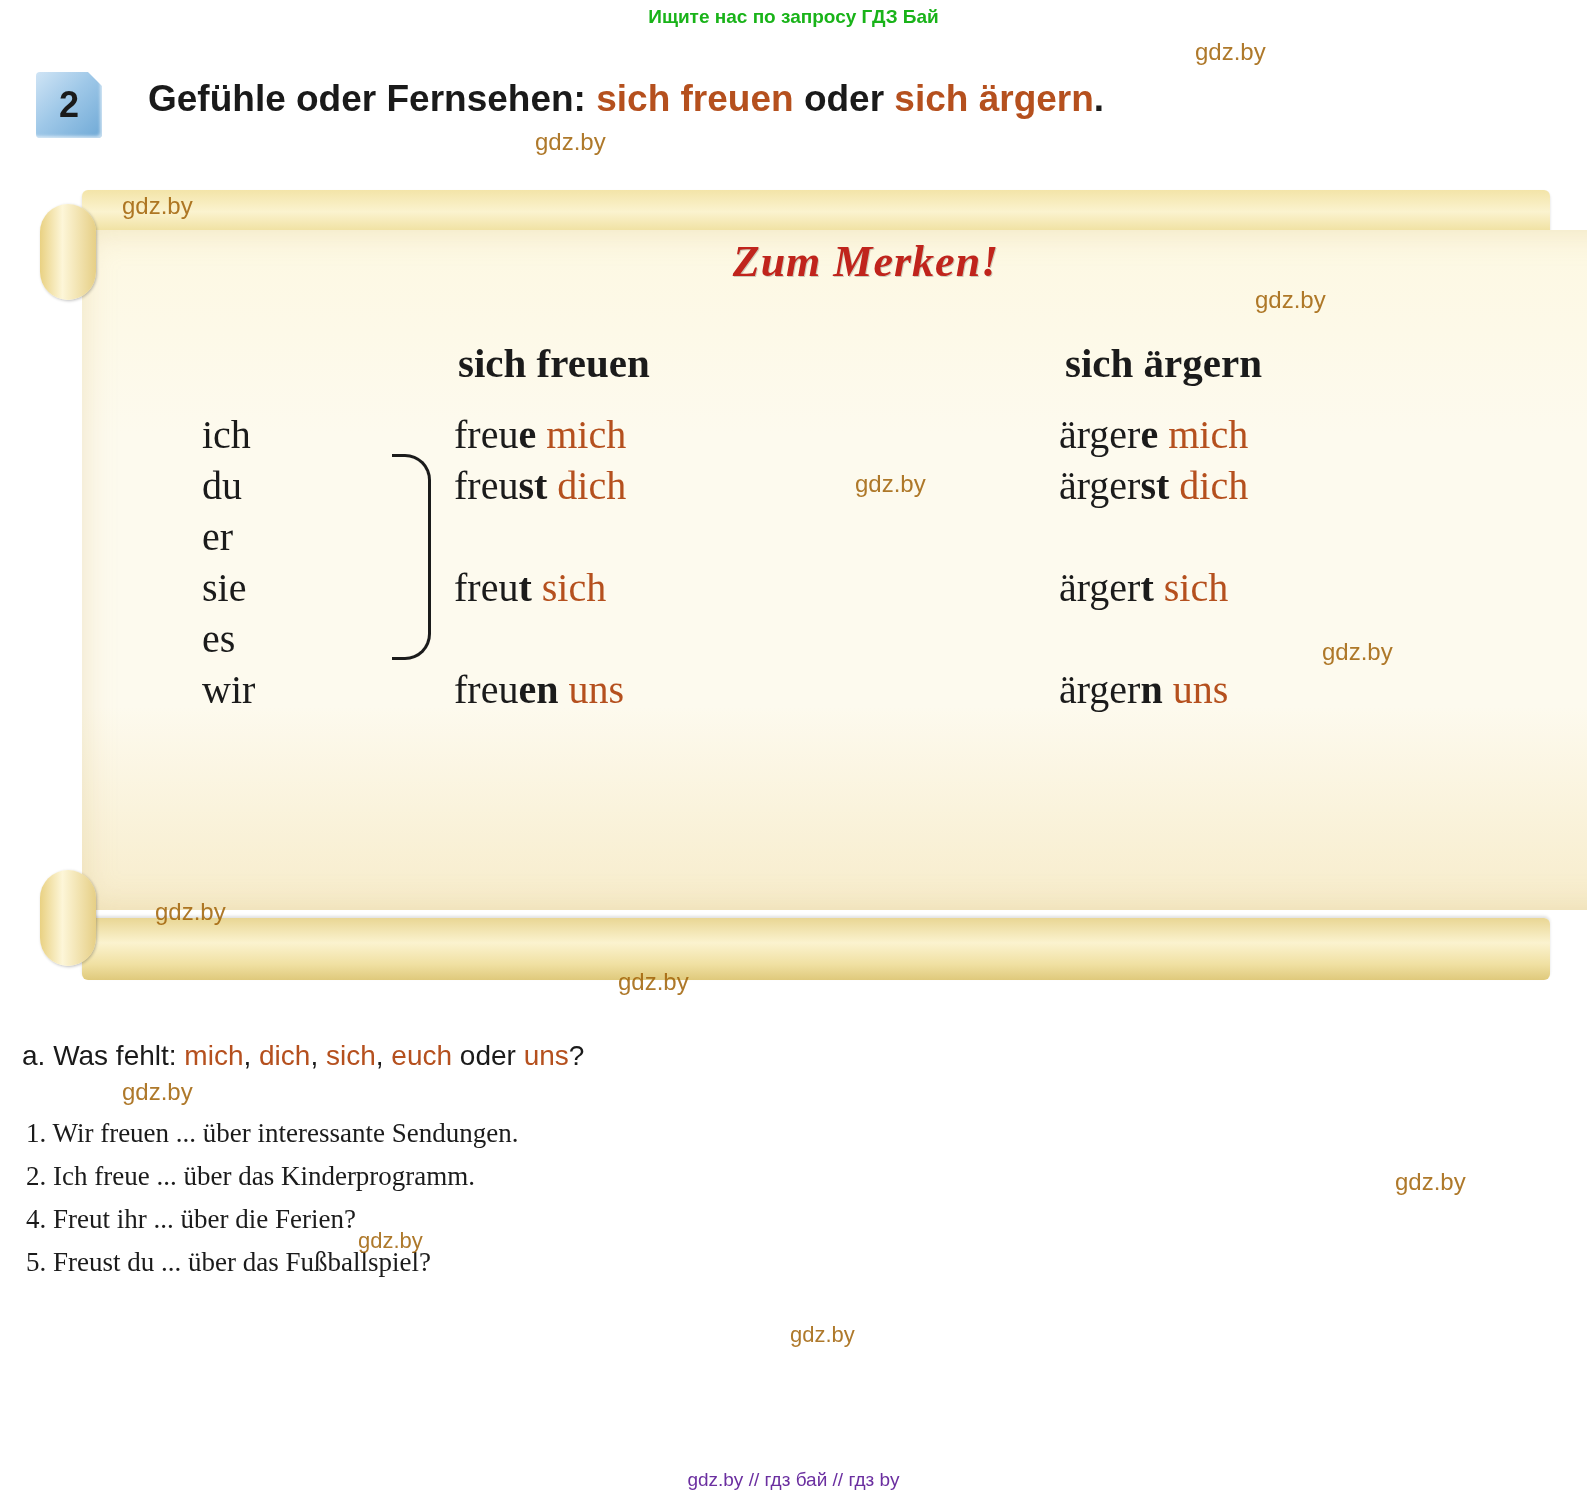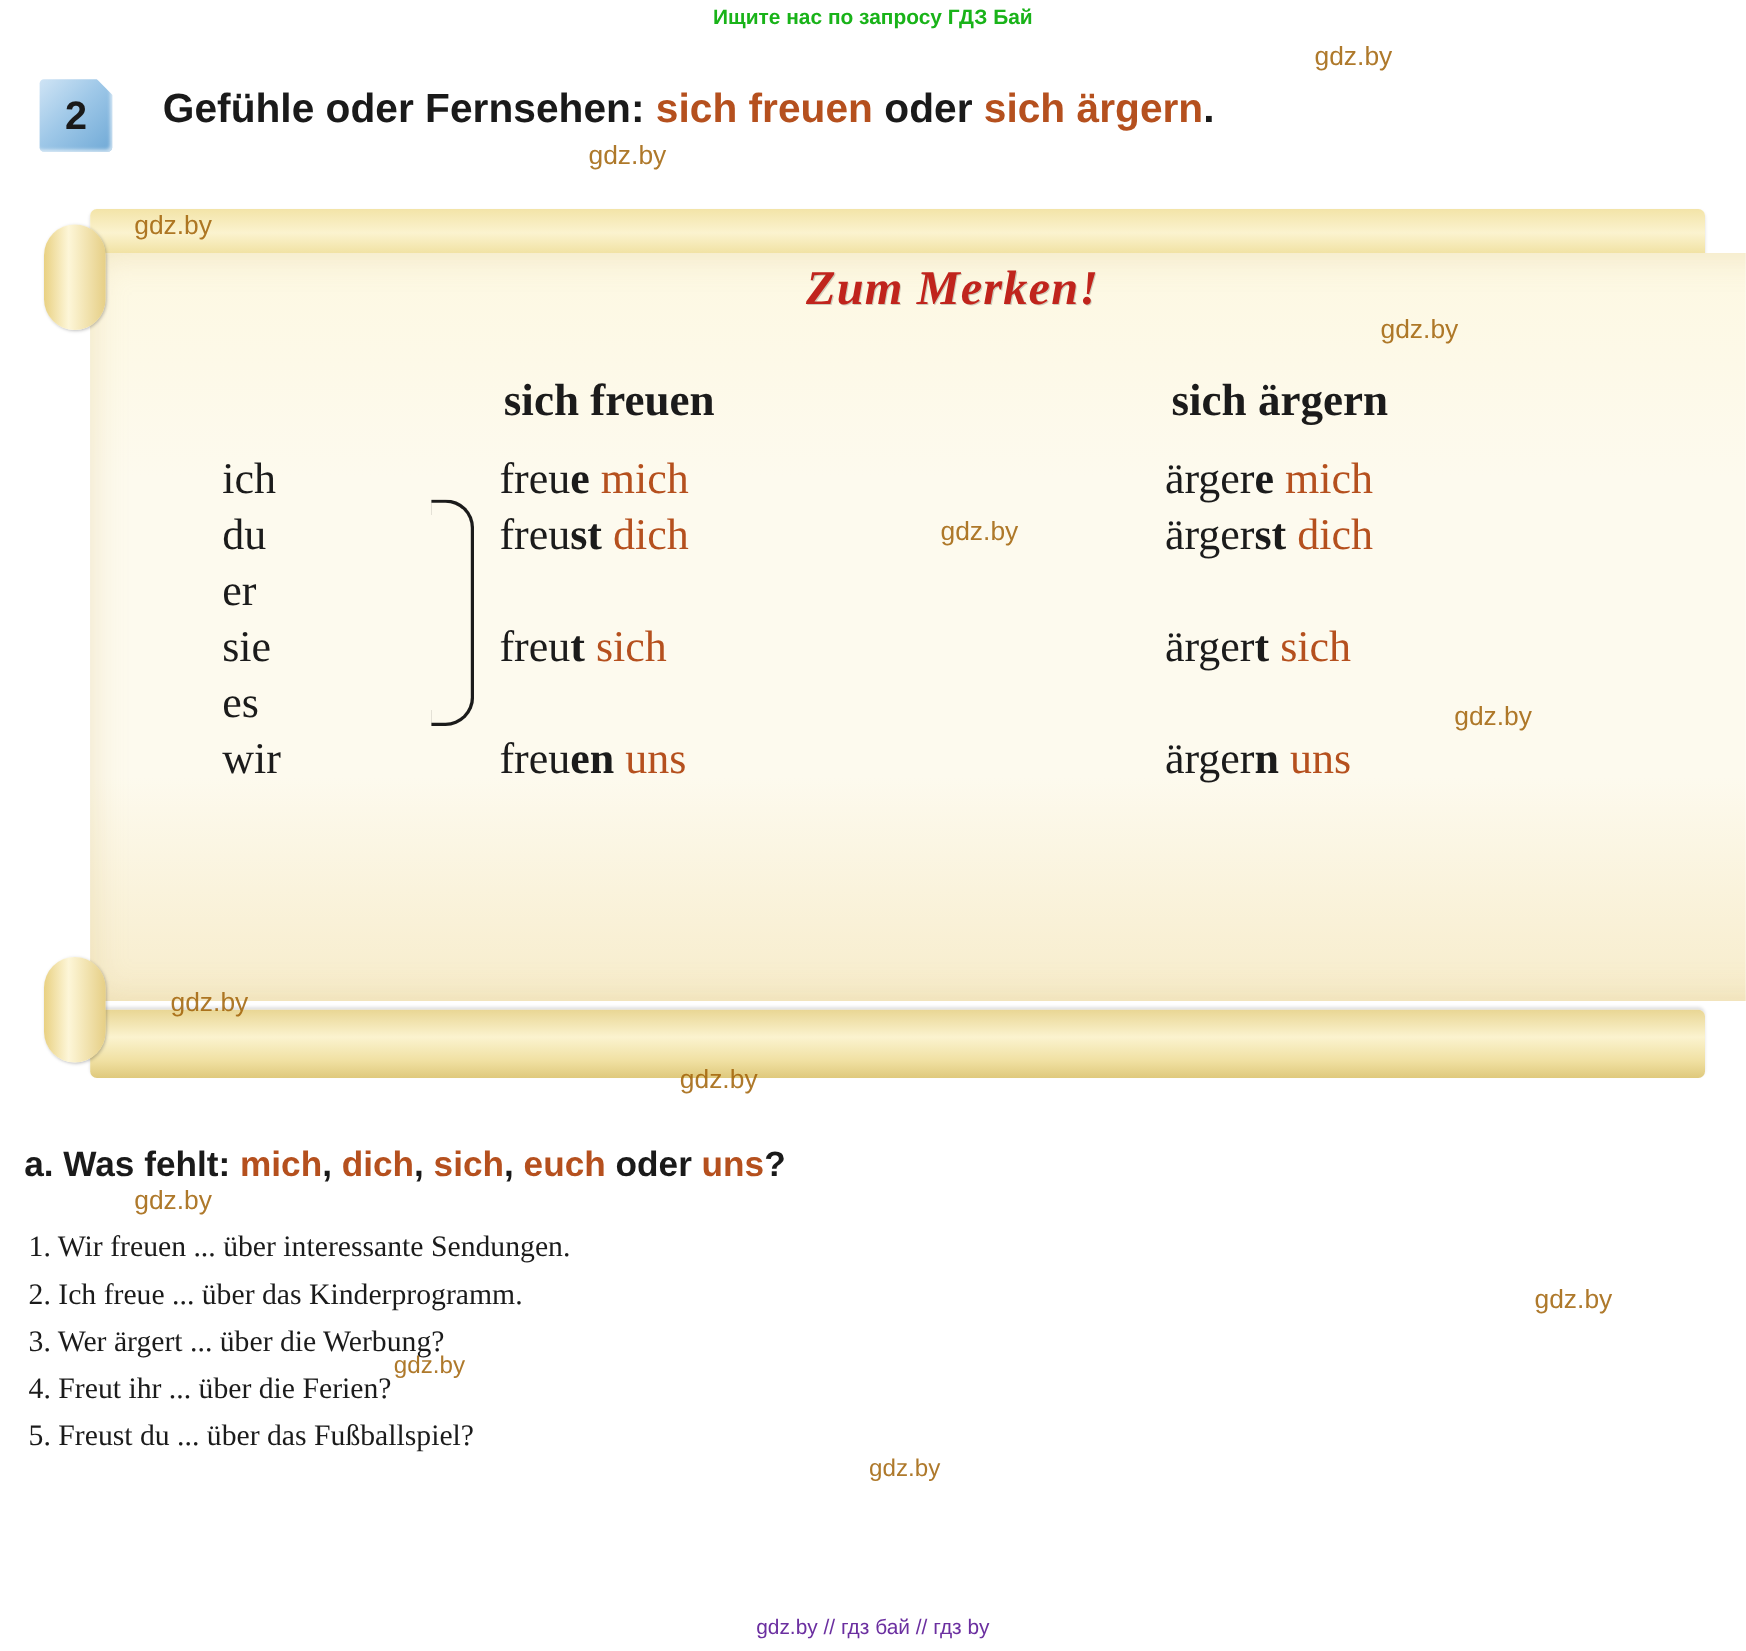--- a/index.html
+++ b/index.html
@@ -172,22 +172,22 @@
     border: 3px solid #1b1b1b;
     border-left: none;
     border-radius: 0 26px 26px 0;
   }
 
   
   .q-a {
     position: absolute;
     left: 22px;
     top: 1040px;
-    font-size: 32px;
-    font-weight: bold;
+    font-size: 28px;
+    font-weight: normal;
     color: #1a1a1a;
     font-family: "Liberation Sans", sans-serif;
     white-space: nowrap;
   }
 
   .sentences {
     position: absolute;
     left: 26px;
     top: 1118px;
     font-family: "Liberation Serif", serif;
@@ -277,21 +277,20 @@
   <div class="curl bl"></div>
 </div>
 
 <div class="q-a">
   <span>a. Was fehlt: </span><span class="accent">mich</span><span>, </span><span class="accent">dich</span><span>, </span><span class="accent">sich</span><span>, </span><span class="accent">euch</span><span> oder </span><span class="accent">uns</span><span>?</span>
 </div>
 
 <div class="sentences">
   <div>1. Wir freuen ... über interessante Sendungen.</div>
   <div>2. Ich freue ... über das Kinderprogramm.</div>
-  <div>3. Wer ärgert ... über die Werbung?</div>
   <div>4. Freut ihr ... über die Ferien?</div>
   <div>5. Freust du ... über das Fußballspiel?</div>
 </div>
 
 <div id="watermark-layer">
     <div class="wm" style="left: 1195px; top: 38px; font-size: 24px;">gdz.by</div>
     <div class="wm" style="left: 535px; top: 128px; font-size: 24px;">gdz.by</div>
     <div class="wm" style="left: 122px; top: 192px; font-size: 24px;">gdz.by</div>
     <div class="wm" style="left: 1255px; top: 286px; font-size: 24px;">gdz.by</div>
     <div class="wm" style="left: 855px; top: 470px; font-size: 24px;">gdz.by</div>

